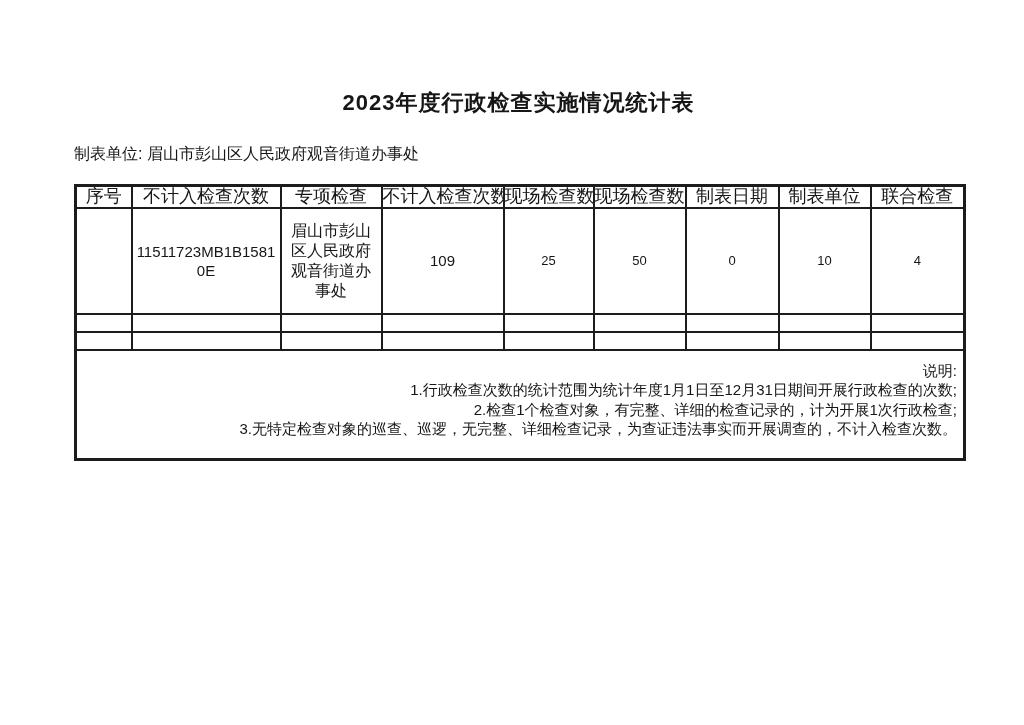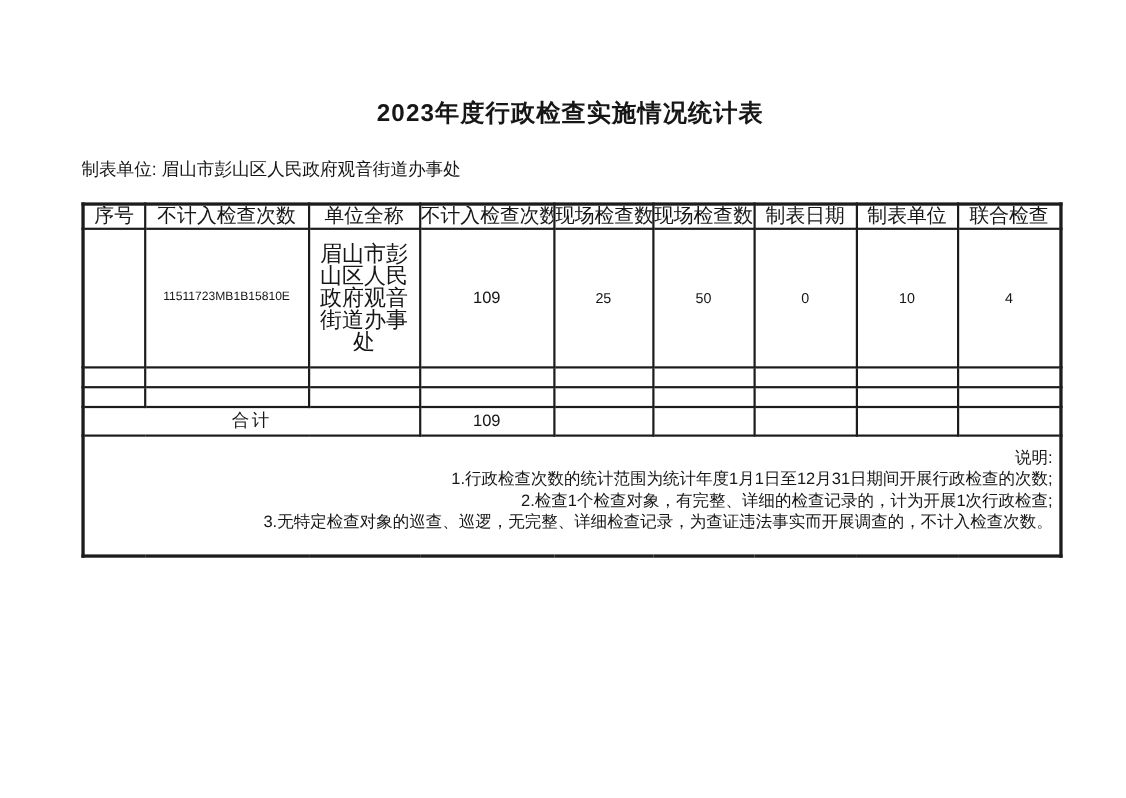--- a/index.html
+++ b/index.html
@@ -63,27 +63,27 @@
   }
   .stat-table thead tr { height: 21px; }
   .stat-table th {
     font-weight: normal;
     font-size: 18px;
     line-height: 1.1;
     white-space: nowrap;
   }
   tr.data-row { height: 84px; }
   td.cell-code {
-    font-size: 11px;
+    font-size: 15px;
     line-height: 19px;
     word-break: break-all;
     padding: 0 3px;
   }
   td.cell-unit {
-    font-size: 20px;
+    font-size: 16px;
     line-height: 20px;
     padding: 12px 5px;
   }
   td.cell-total { font-size: 15px; }
   td.cell-num { font-size: 13px; }
   tr.empty-row { height: 18px; }
   tr.total-row { height: 26px; }
   td.total-label { font-size: 16px; letter-spacing: 2px; }
   td.total-value { font-size: 15px; }
   tr.notes-row { height: 110px; }
@@ -116,21 +116,21 @@
       <col style="width:90px">
       <col style="width:92px">
       <col style="width:93px">
       <col style="width:92px">
       <col style="width:94px">
     </colgroup>
     <thead>
       <tr>
         <th>序号</th>
         <th>不计入检查次数</th>
-        <th>单位全称</th>
+        <th>专项检查</th>
         <th>不计入检查次数</th>
         <th>现场检查数</th>
         <th>现场检查数</th>
         <th>制表日期</th>
         <th>制表单位</th>
         <th>联合检查</th>
       </tr>
     </thead>
     <tbody>
       <tr class="data-row">
@@ -159,29 +159,20 @@
         <td></td>
         <td></td>
         <td></td>
         <td></td>
         <td></td>
         <td></td>
         <td></td>
         <td></td>
         <td></td>
       </tr>
-      <tr class="total-row">
-        <td class="total-label" colspan="3">合计</td>
-        <td class="total-value">109</td>
-        <td></td>
-        <td></td>
-        <td></td>
-        <td></td>
-        <td></td>
-      </tr>
       <tr class="notes-row">
         <td class="notes-cell" colspan="9">
           <div class="note-line">说明:</div>
           <div class="note-line">1.行政检查次数的统计范围为统计年度1月1日至12月31日期间开展行政检查的次数;</div>
           <div class="note-line">2.检查1个检查对象，有完整、详细的检查记录的，计为开展1次行政检查;</div>
           <div class="note-line">3.无特定检查对象的巡查、巡逻，无完整、详细检查记录，为查证违法事实而开展调查的，不计入检查次数。</div>
         </td>
       </tr>
     </tbody>
   </table>

